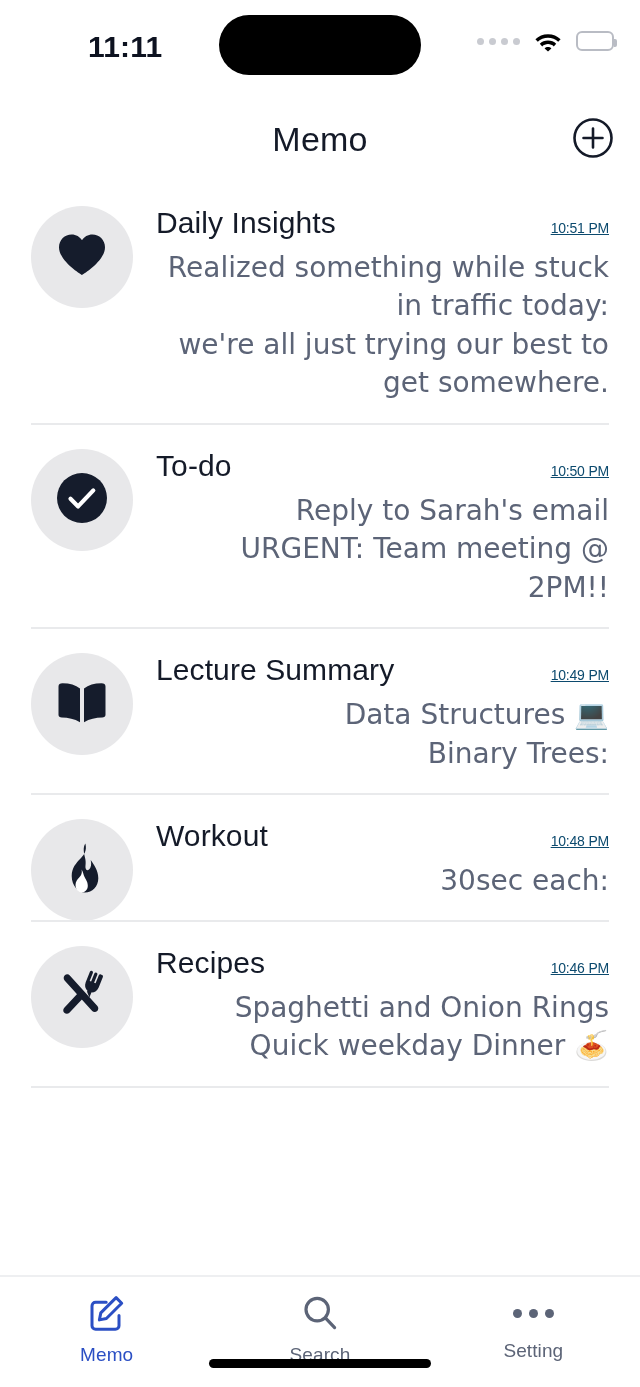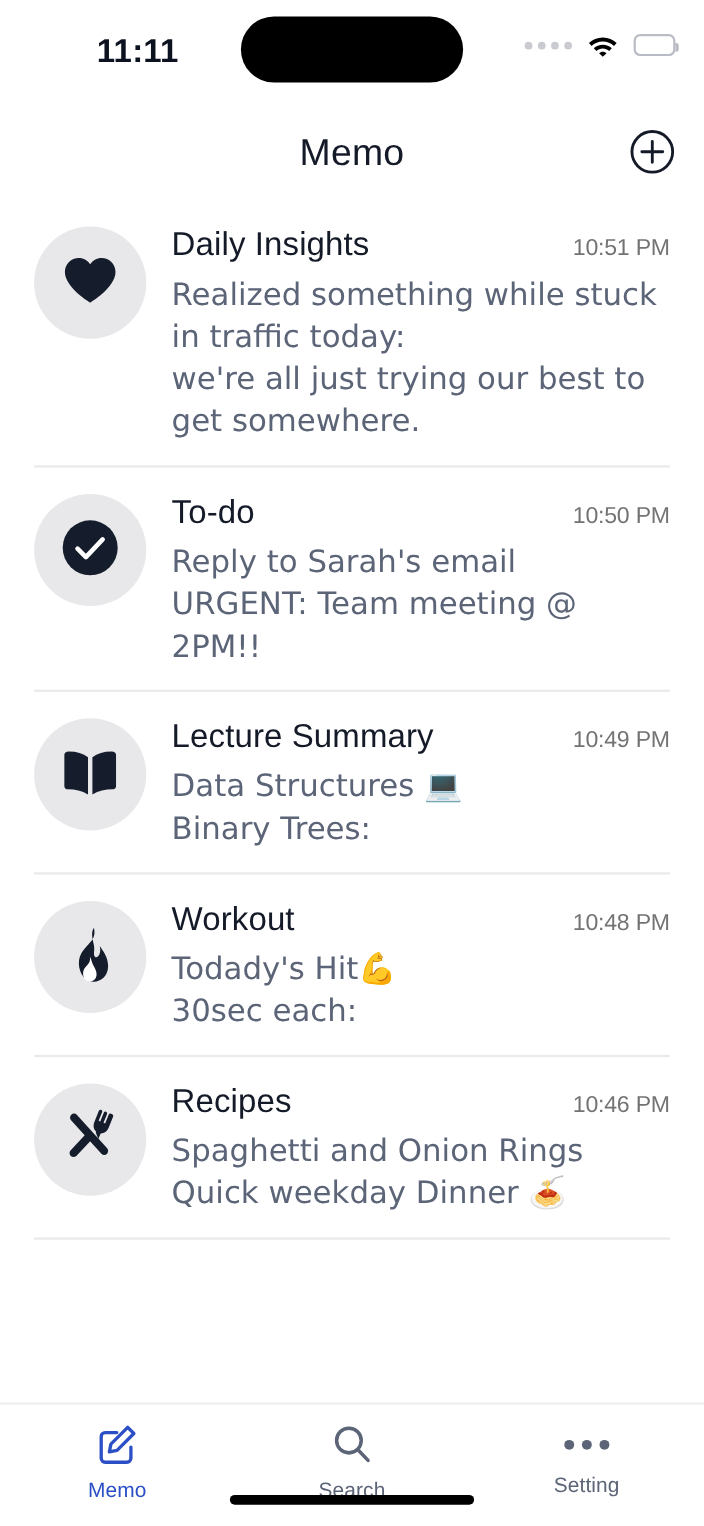--- a/index.html
+++ b/index.html
@@ -35,33 +35,33 @@
   .header h1 { font-size:34px; font-weight:normal; color:#141a28; letter-spacing:0.2px; }
   .add-btn {
     position:absolute; right:24px; top:50%; transform:translateY(-50%);
     width:46px; height:46px; border-radius:50%;
     display:flex; align-items:center; justify-content:center;
     background:transparent; border:none; cursor:pointer;
   }
 
   
   .list { flex:1 1 auto; }
-  .memo-item { position:relative; display:flex; padding:24px 31px 0 31px; cursor:pointer; }
+  .memo-item { position:relative; display:flex; padding:24px 31px 0 31px; cursor:pointer;text-align:right; }
   .memo-item .divider {
     position:absolute; left:31px; right:31px; bottom:0; height:2px; background:#e9eaec;
   }
   .avatar {
     flex:0 0 102px; width:102px; height:102px; border-radius:50%;
     background:#e8e8ea; display:flex; align-items:center; justify-content:center;
     margin-right:23px;
   }
   .memo-body { flex:1 1 auto; min-width:0; padding-bottom:22px; }
   .memo-top { display:flex; align-items:baseline; justify-content:space-between; gap:12px; }
   .memo-title { font-size:30px; font-weight:normal; color:#141a28; letter-spacing:0.1px; line-height:1.15; }
-  .memo-time { flex:0 0 auto; font-size:21px; color:#737373; letter-spacing:-0.2px; }
+  .memo-time { flex:0 0 auto; font-size:14px; color:#0c4a6e; letter-spacing:-0.2px;text-decoration:underline; }
   .memo-text { margin-top:8px; font-size:28px; line-height:1.38; color:#5c6477; }
   .memo-text span { display:block; }
 
   
   .tabbar {
     flex:0 0 112px; height:112px; border-top:2px solid #eeeff1;
     display:flex; align-items:flex-start; padding-top:16px;
   }
   .tab { flex:1 1 0; display:flex; flex-direction:column; align-items:center; gap:7px; cursor:pointer; }
   .tab .tlabel { font-size:19px; letter-spacing:0.1px; }
@@ -192,21 +192,20 @@
             <path d="M19.6 27.5c.8 4.2-.6 6-2.4 7.9-1.9 2-3.7 4.1-3.7 7.6 0 4.2 3 7.3 6.2 7.3 3.4 0 6.1-2.6 6.1-6.6 0-4.8-3.4-7.4-4.5-12.1-.3-1.5-1-2.9-1.7-4.1z" fill="#fff"></path>
           </svg>
         </span>
       </div>
       <div class="memo-body">
         <div class="memo-top">
           <div class="memo-title">Workout</div>
           <div class="memo-time">10:48 PM</div>
         </div>
         <div class="memo-text">
-          <span class="emoji">Todady's Hit💪</span>
           <span class="emoji">30sec each:</span>
         </div>
       </div>
       <div class="divider"></div>
     </div>
 
     <div class="memo-item">
       <div class="avatar">
         <span>
           <svg width="54" height="54" viewBox="0 0 54 54" aria-hidden="true">

